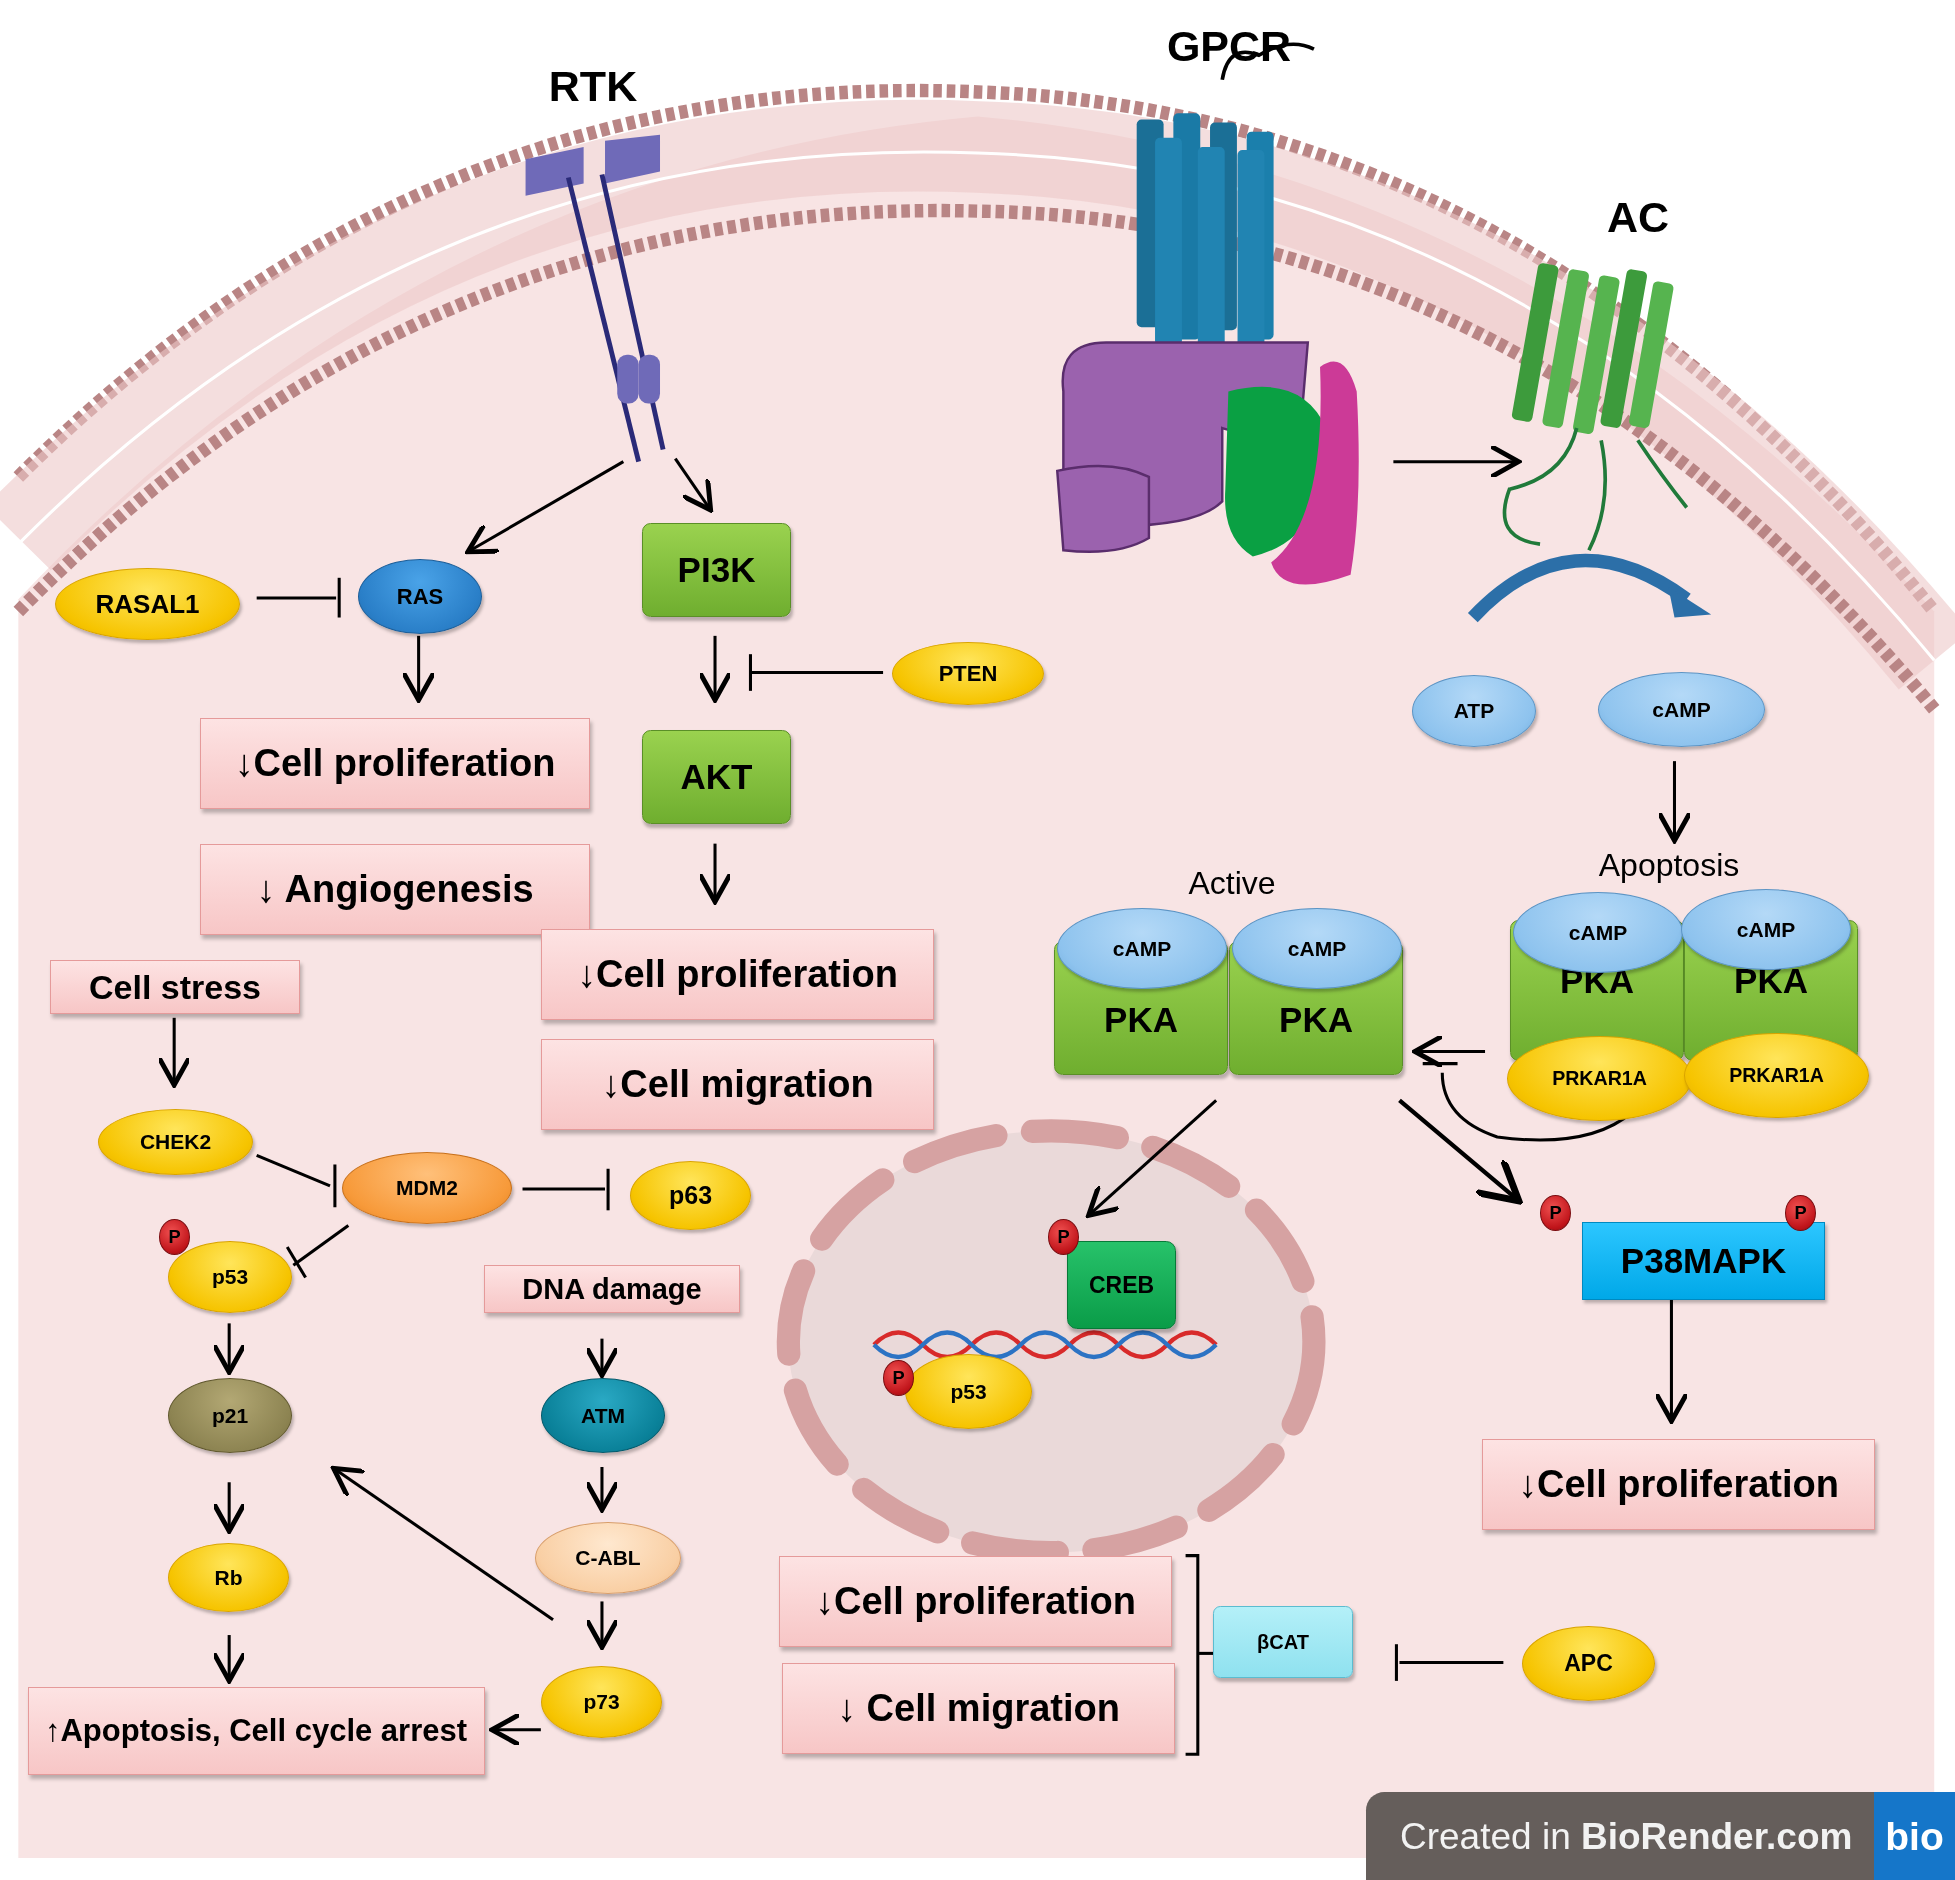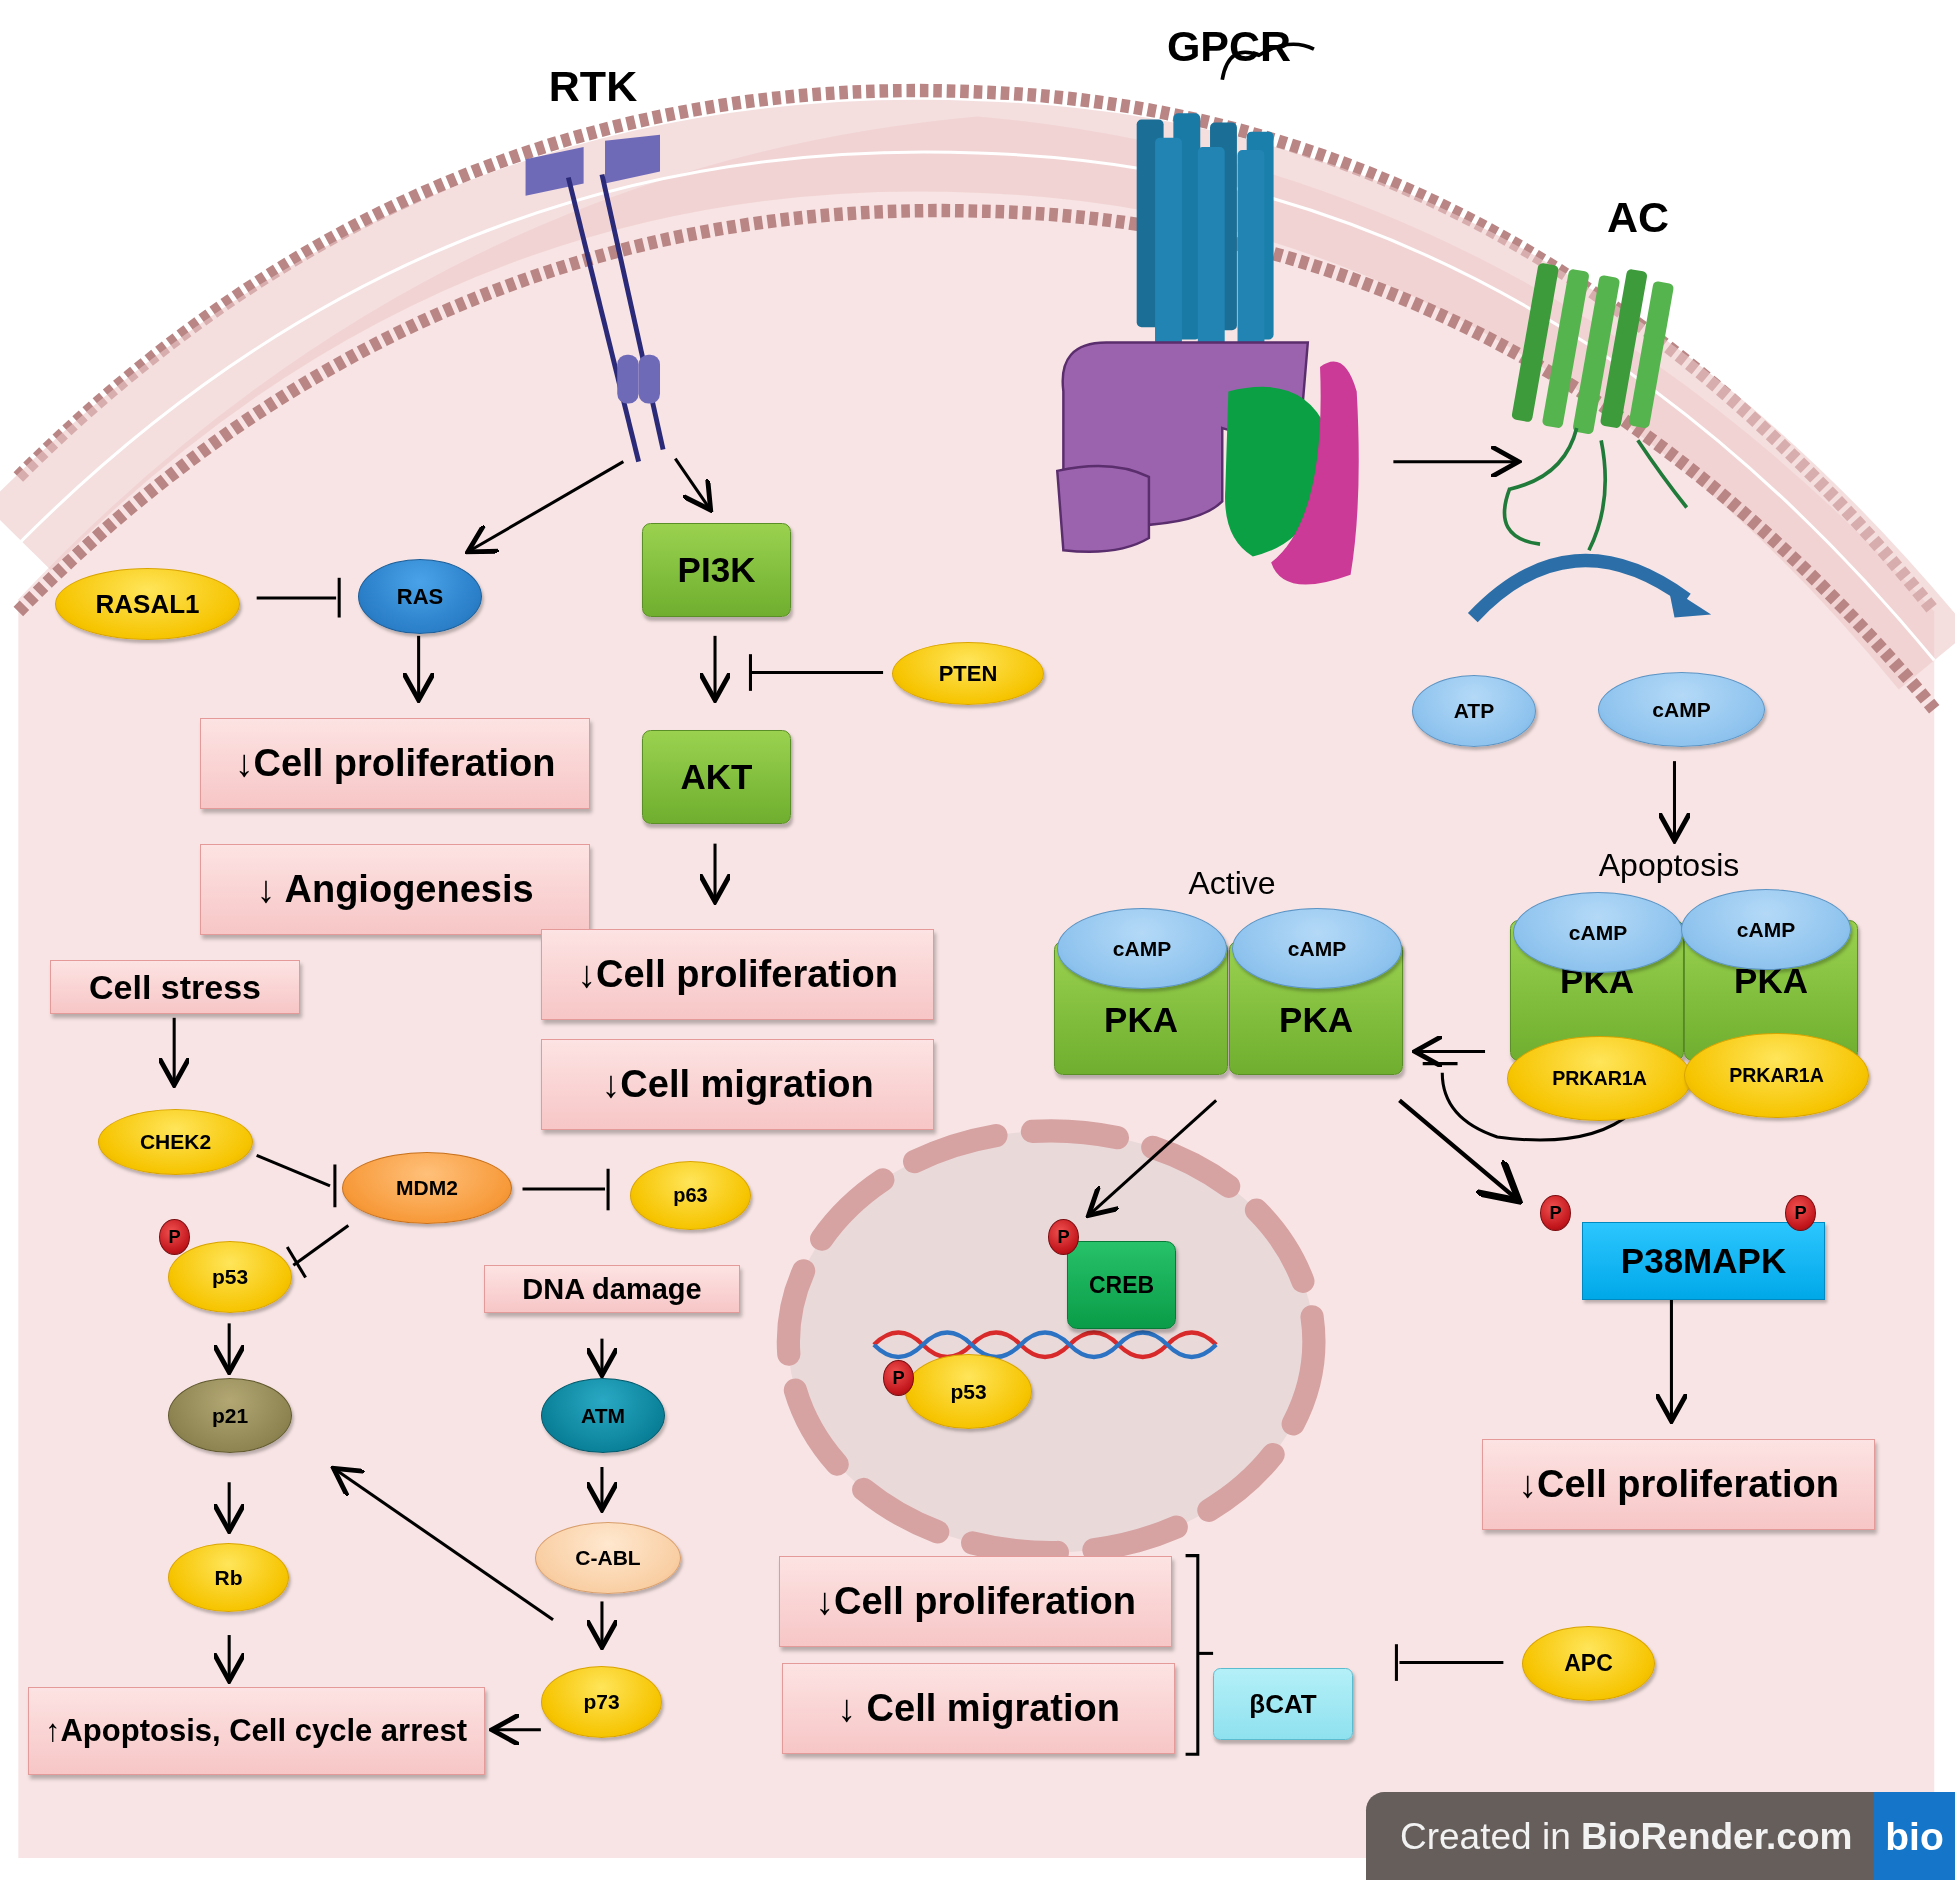--- a/index.html
+++ b/index.html
@@ -138,21 +138,21 @@
 <div class="oval yellow" style="left:892px;top:642px;width:150px;height:61px;font-size:22px;">PTEN</div>
 <div class="gbox" style="left:642px;top:730px;width:147px;height:92px;font-size:35px;">AKT</div>
 <div class="box" style="left:200px;top:718px;width:388px;height:89px;font-size:38px;">↓Cell proliferation</div>
 <div class="box" style="left:200px;top:844px;width:388px;height:89px;font-size:38px;">↓  Angiogenesis</div>
 <div class="box" style="left:541px;top:929px;width:391px;height:89px;font-size:38px;">↓Cell proliferation</div>
 <div class="box" style="left:541px;top:1039px;width:391px;height:89px;font-size:38px;">↓Cell migration</div>
 
 <div class="box" style="left:50px;top:960px;width:248px;height:52px;font-size:34px;">Cell stress</div>
 <div class="oval yellow" style="left:98px;top:1109px;width:153px;height:64px;font-size:21px;">CHEK2</div>
 <div class="oval orange" style="left:342px;top:1152px;width:168px;height:70px;font-size:21px;">MDM2</div>
-<div class="oval yellow" style="left:630px;top:1161px;width:119px;height:67px;font-size:20px;">p63</div>
+<div class="oval yellow" style="left:630px;top:1161px;width:119px;height:67px;font-size:25px;">p63</div>
 <div class="oval yellow" style="left:168px;top:1241px;width:122px;height:70px;font-size:21px;">p53</div>
 <div class="pcirc" style="left:159px;top:1219px;">P</div>
 <div class="box" style="left:484px;top:1265px;width:254px;height:46px;font-size:29px;">DNA damage</div>
 <div class="oval olive" style="left:168px;top:1378px;width:122px;height:73px;font-size:21px;">p21</div>
 <div class="oval teal" style="left:541px;top:1378px;width:122px;height:73px;font-size:21px;">ATM</div>
 <div class="oval yellow" style="left:168px;top:1543px;width:119px;height:67px;font-size:21px;">Rb</div>
 <div class="oval peach" style="left:535px;top:1522px;width:144px;height:70px;font-size:21px;">C-ABL</div>
 <div class="oval yellow" style="left:541px;top:1666px;width:119px;height:70px;font-size:21px;">p73</div>
 <div class="box" style="left:27.5px;top:1687px;width:455px;height:86px;font-size:31px;">↑Apoptosis, Cell cycle arrest</div>
 
@@ -178,21 +178,21 @@
 <div class="pcirc" style="left:1785px;top:1195px;">P</div>
 <div class="box" style="left:1482px;top:1439px;width:391px;height:89px;font-size:38px;">↓Cell proliferation</div>
 
 <div style="position:absolute;left:1067px;top:1241px;width:107px;height:86px;background:linear-gradient(#27c26a,#0a9c48);border:1.8px solid #077a38;border-radius:9.8px;box-shadow:1.8px 3.1px 3.1px rgba(0,0,0,0.25);display:flex;align-items:center;justify-content:center;font-weight:bold;font-size:23px;">CREB</div>
 <div class="pcirc" style="left:1048px;top:1219px;">P</div>
 <div class="oval yellow" style="left:905px;top:1354px;width:125px;height:73px;font-size:21px;">p53</div>
 <div class="pcirc" style="left:883px;top:1360px;">P</div>
 
 <div class="box" style="left:779px;top:1556px;width:391px;height:89px;font-size:38px;">↓Cell proliferation</div>
 <div class="box" style="left:782px;top:1663px;width:391px;height:89px;font-size:38px;">↓ Cell migration</div>
-<div style="position:absolute;left:1213px;top:1668px;width:138px;height:70px;background:linear-gradient(#b4f0f8,#8fe1ef);border:1.8px solid #5bbcd0;border-radius:7.3px;box-shadow:1.8px 3.1px 3.1px rgba(0,0,0,0.25);display:flex;align-items:center;justify-content:center;font-weight:bold;font-size:26px;">βCAT</div>
+<div style="position:absolute;left:1213px;top:1606px;width:138px;height:70px;background:linear-gradient(#b4f0f8,#8fe1ef);border:1.8px solid #5bbcd0;border-radius:7.3px;box-shadow:1.8px 3.1px 3.1px rgba(0,0,0,0.25);display:flex;align-items:center;justify-content:center;font-weight:bold;font-size:20px;">βCAT</div>
 <div class="oval yellow" style="left:1522px;top:1626px;width:131px;height:73px;font-size:23px;">APC</div>
 
 <div id="biorender">
   <span class="txt"><span>Created in </span><b>BioRender.com</b></span>
   <span class="logo">bio</span>
 </div>
 </div>
 
 
 </body></html>

